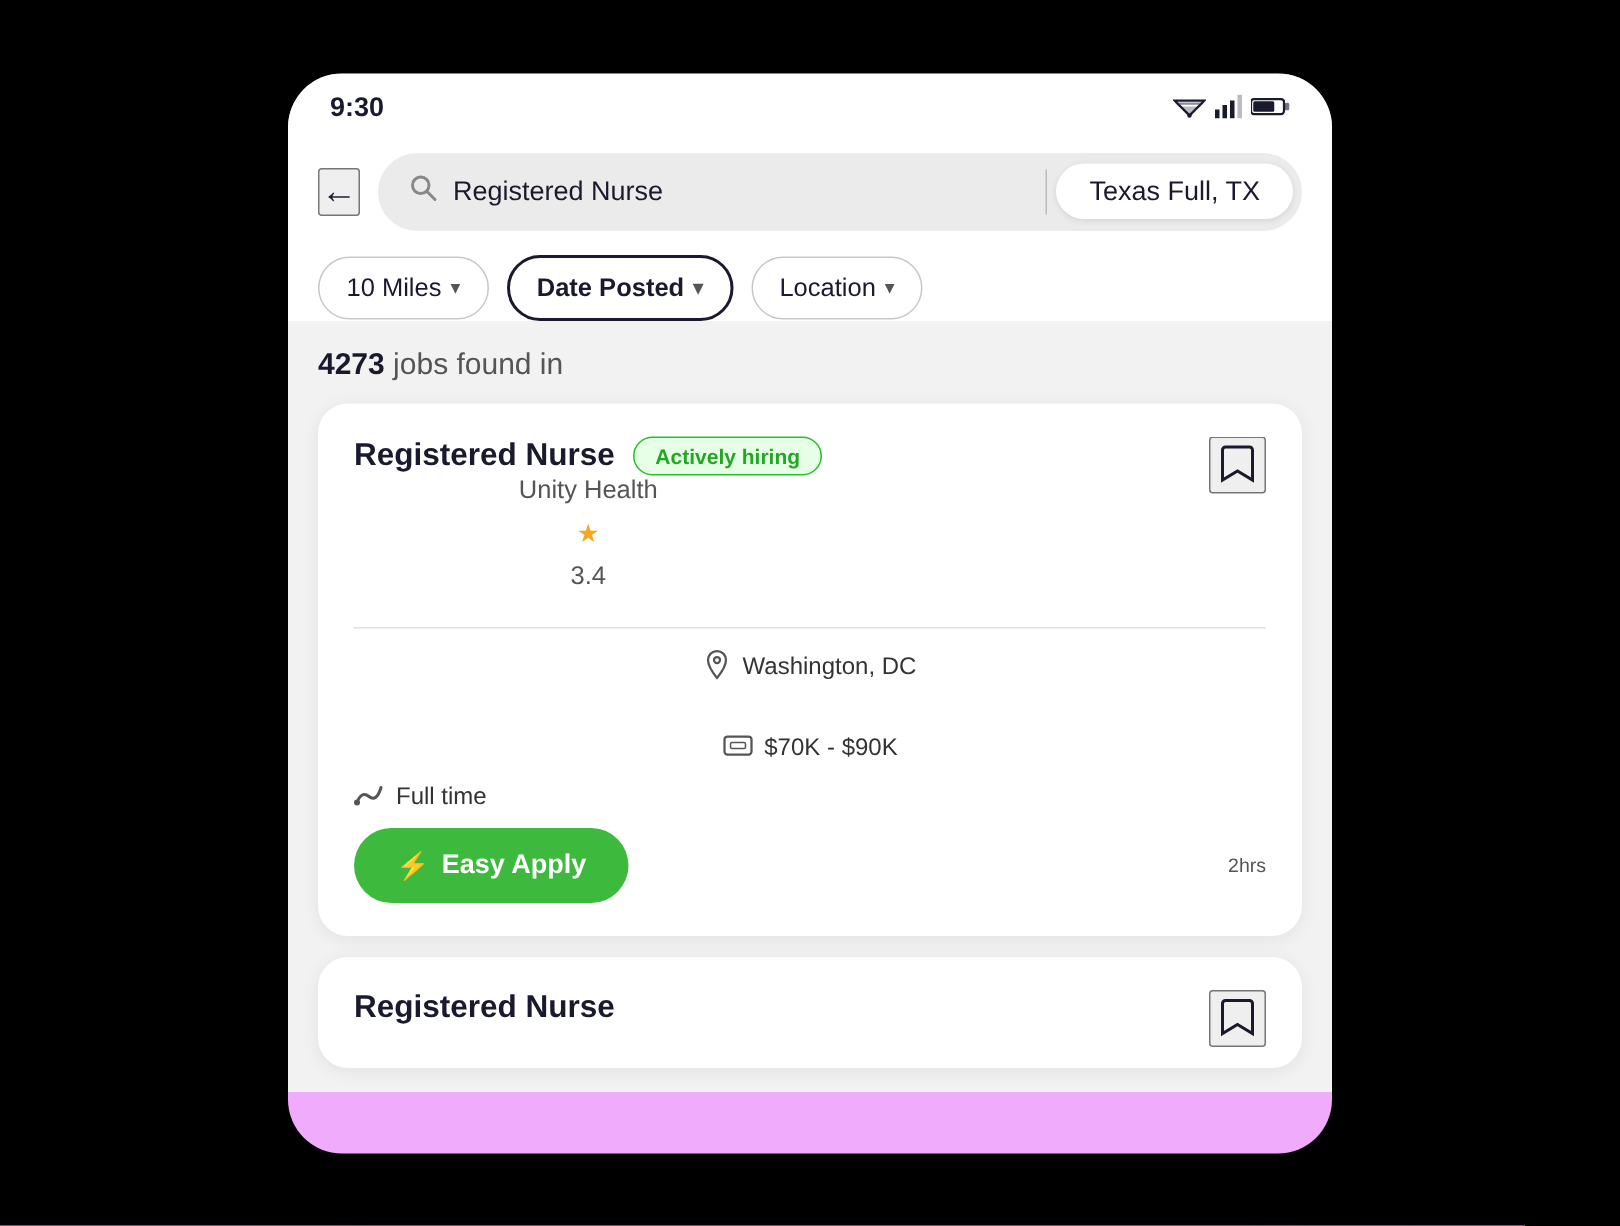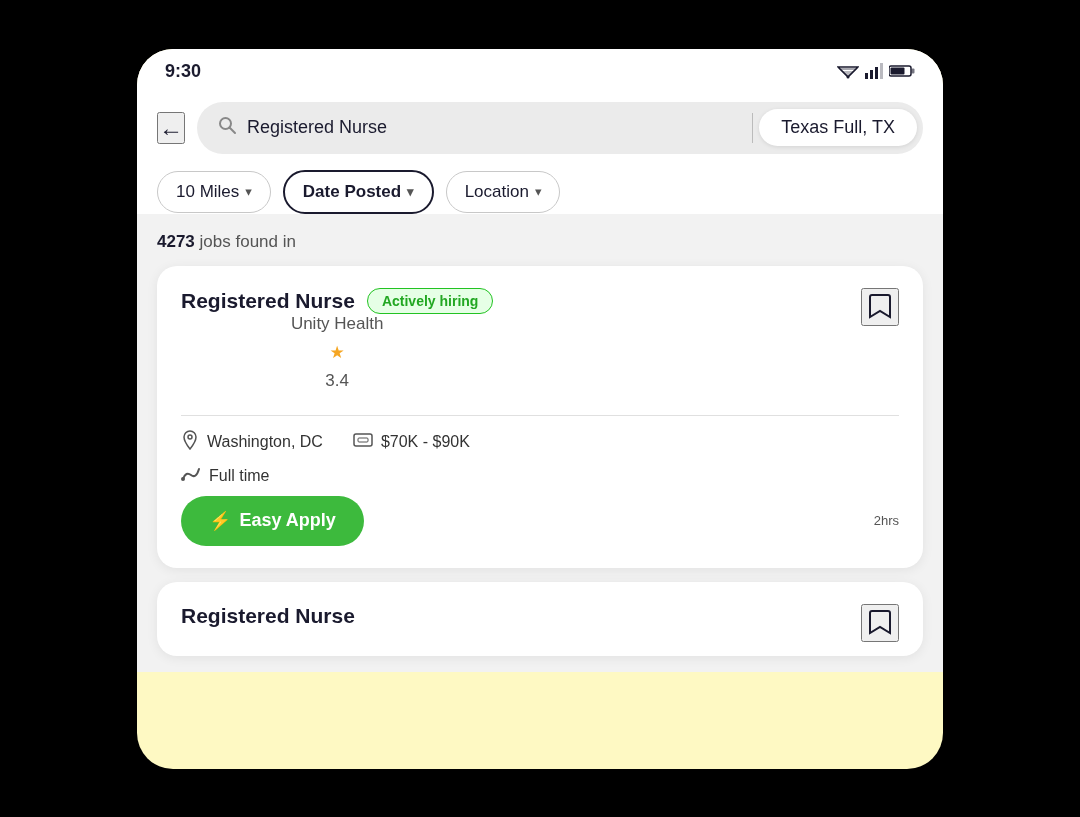--- a/index.html
+++ b/index.html
@@ -6,23 +6,23 @@
     body {
       background: #000;
       display: flex;
       justify-content: center;
       align-items: center;
       min-height: 100vh;
       font-family: 'Segoe UI', Arial, sans-serif;
     }
 
     .phone-container {
-      width: 806px;
+      width: 696px;
       min-height: 720px;
-      background: #fef9c3;
+      background: #f0abfc;
       border-radius: 36px;
       overflow: hidden;
       position: relative;
       box-shadow: 0 20px 60px rgba(0,0,0,0.5);
     }
 
     
     .status-bar {
       background: #fff;
       display: flex;
@@ -130,21 +130,21 @@
       font-size: 13px;
       color: #555;
     }
 
     
     .results-area {
       background: #f2f2f2;
       padding: 18px 20px 16px 20px;
     }
     .results-count {
-      font-size: 17px;
+      font-size: 20px;
       color: #555;
       margin-bottom: 14px;
     }
     .results-count strong {
       color: #1a1a2e;
       font-weight: 700;
     }
 
     
     .job-card {
@@ -203,20 +203,21 @@
     .divider {
       height: 1px;
       background: #e0e0e0;
       margin: 10px 0 14px 0;
     }
     .job-details-row {
       display: flex;
       align-items: center;
       gap: 30px;
       margin-bottom: 10px;
+      flex-direction: column;
     }
     .job-detail {
       display: flex;
       align-items: center;
       gap: 8px;
       font-size: 16px;
       color: #333;
     }
     .detail-icon {
       font-size: 18px;

